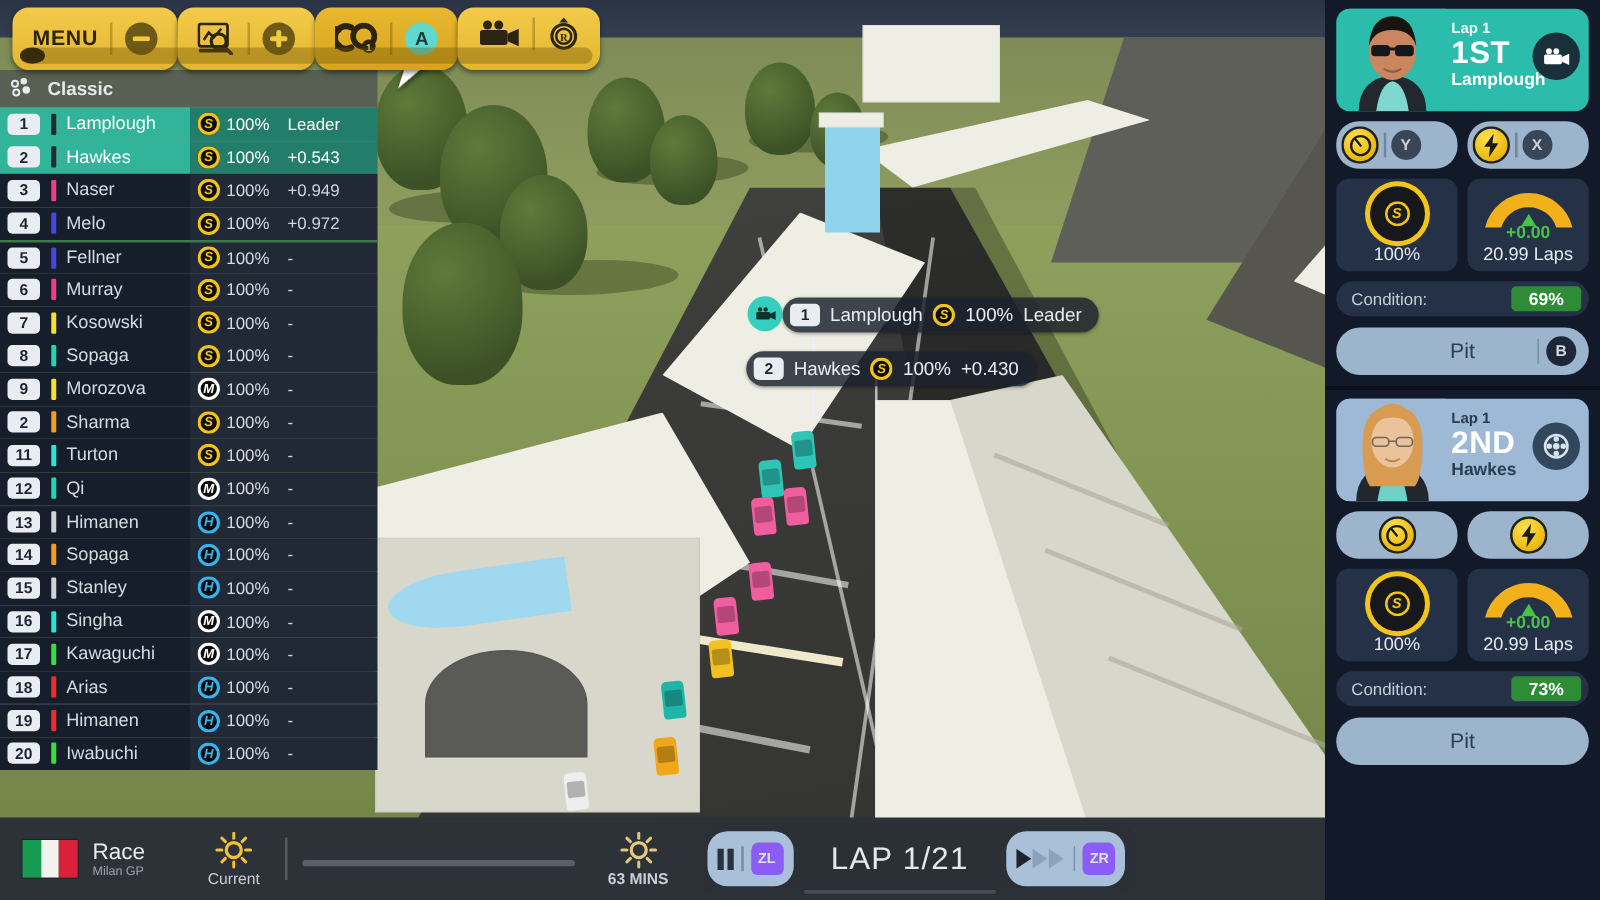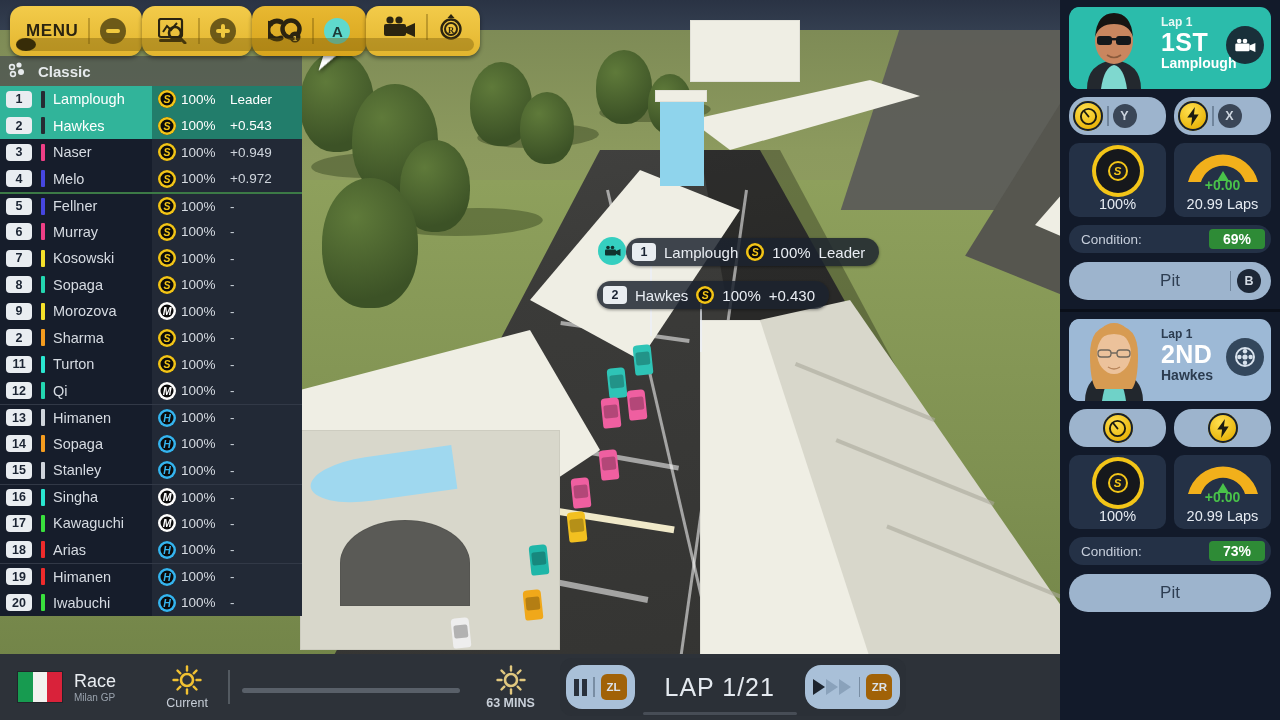--- a/index.html
+++ b/index.html
@@ -320,21 +320,21 @@
     position:absolute; left:560px; top:4px;
     display:flex; align-items:center;
     background:#2b3037; border-radius:12px; height:58px; padding:0 6px;
   }
   .ctrl-pill {
     display:flex; align-items:center; gap:6px;
     background:#a9c0d8; border-radius:16px; height:44px; padding:0 8px;
   }
   .keysq {
     width:26px; height:26px; border-radius:6px 6px 5px 5px;
-    background:#a16207; color:#dbe2ea;
+    background:#8b5cf6; color:#dbe2ea;
     font-size:11.5px; font-weight:bold;
     display:flex; align-items:center; justify-content:center;
   }
   .lap-txt {
     font-size:25px; color:#e4e9ef; letter-spacing:1px;
     margin:0 30px; position:relative;
   }
   .lap-underline {
     position:absolute; left:-22px; right:-22px; bottom:-13px;
     height:3px; background:#474d56; border-radius:2px;

